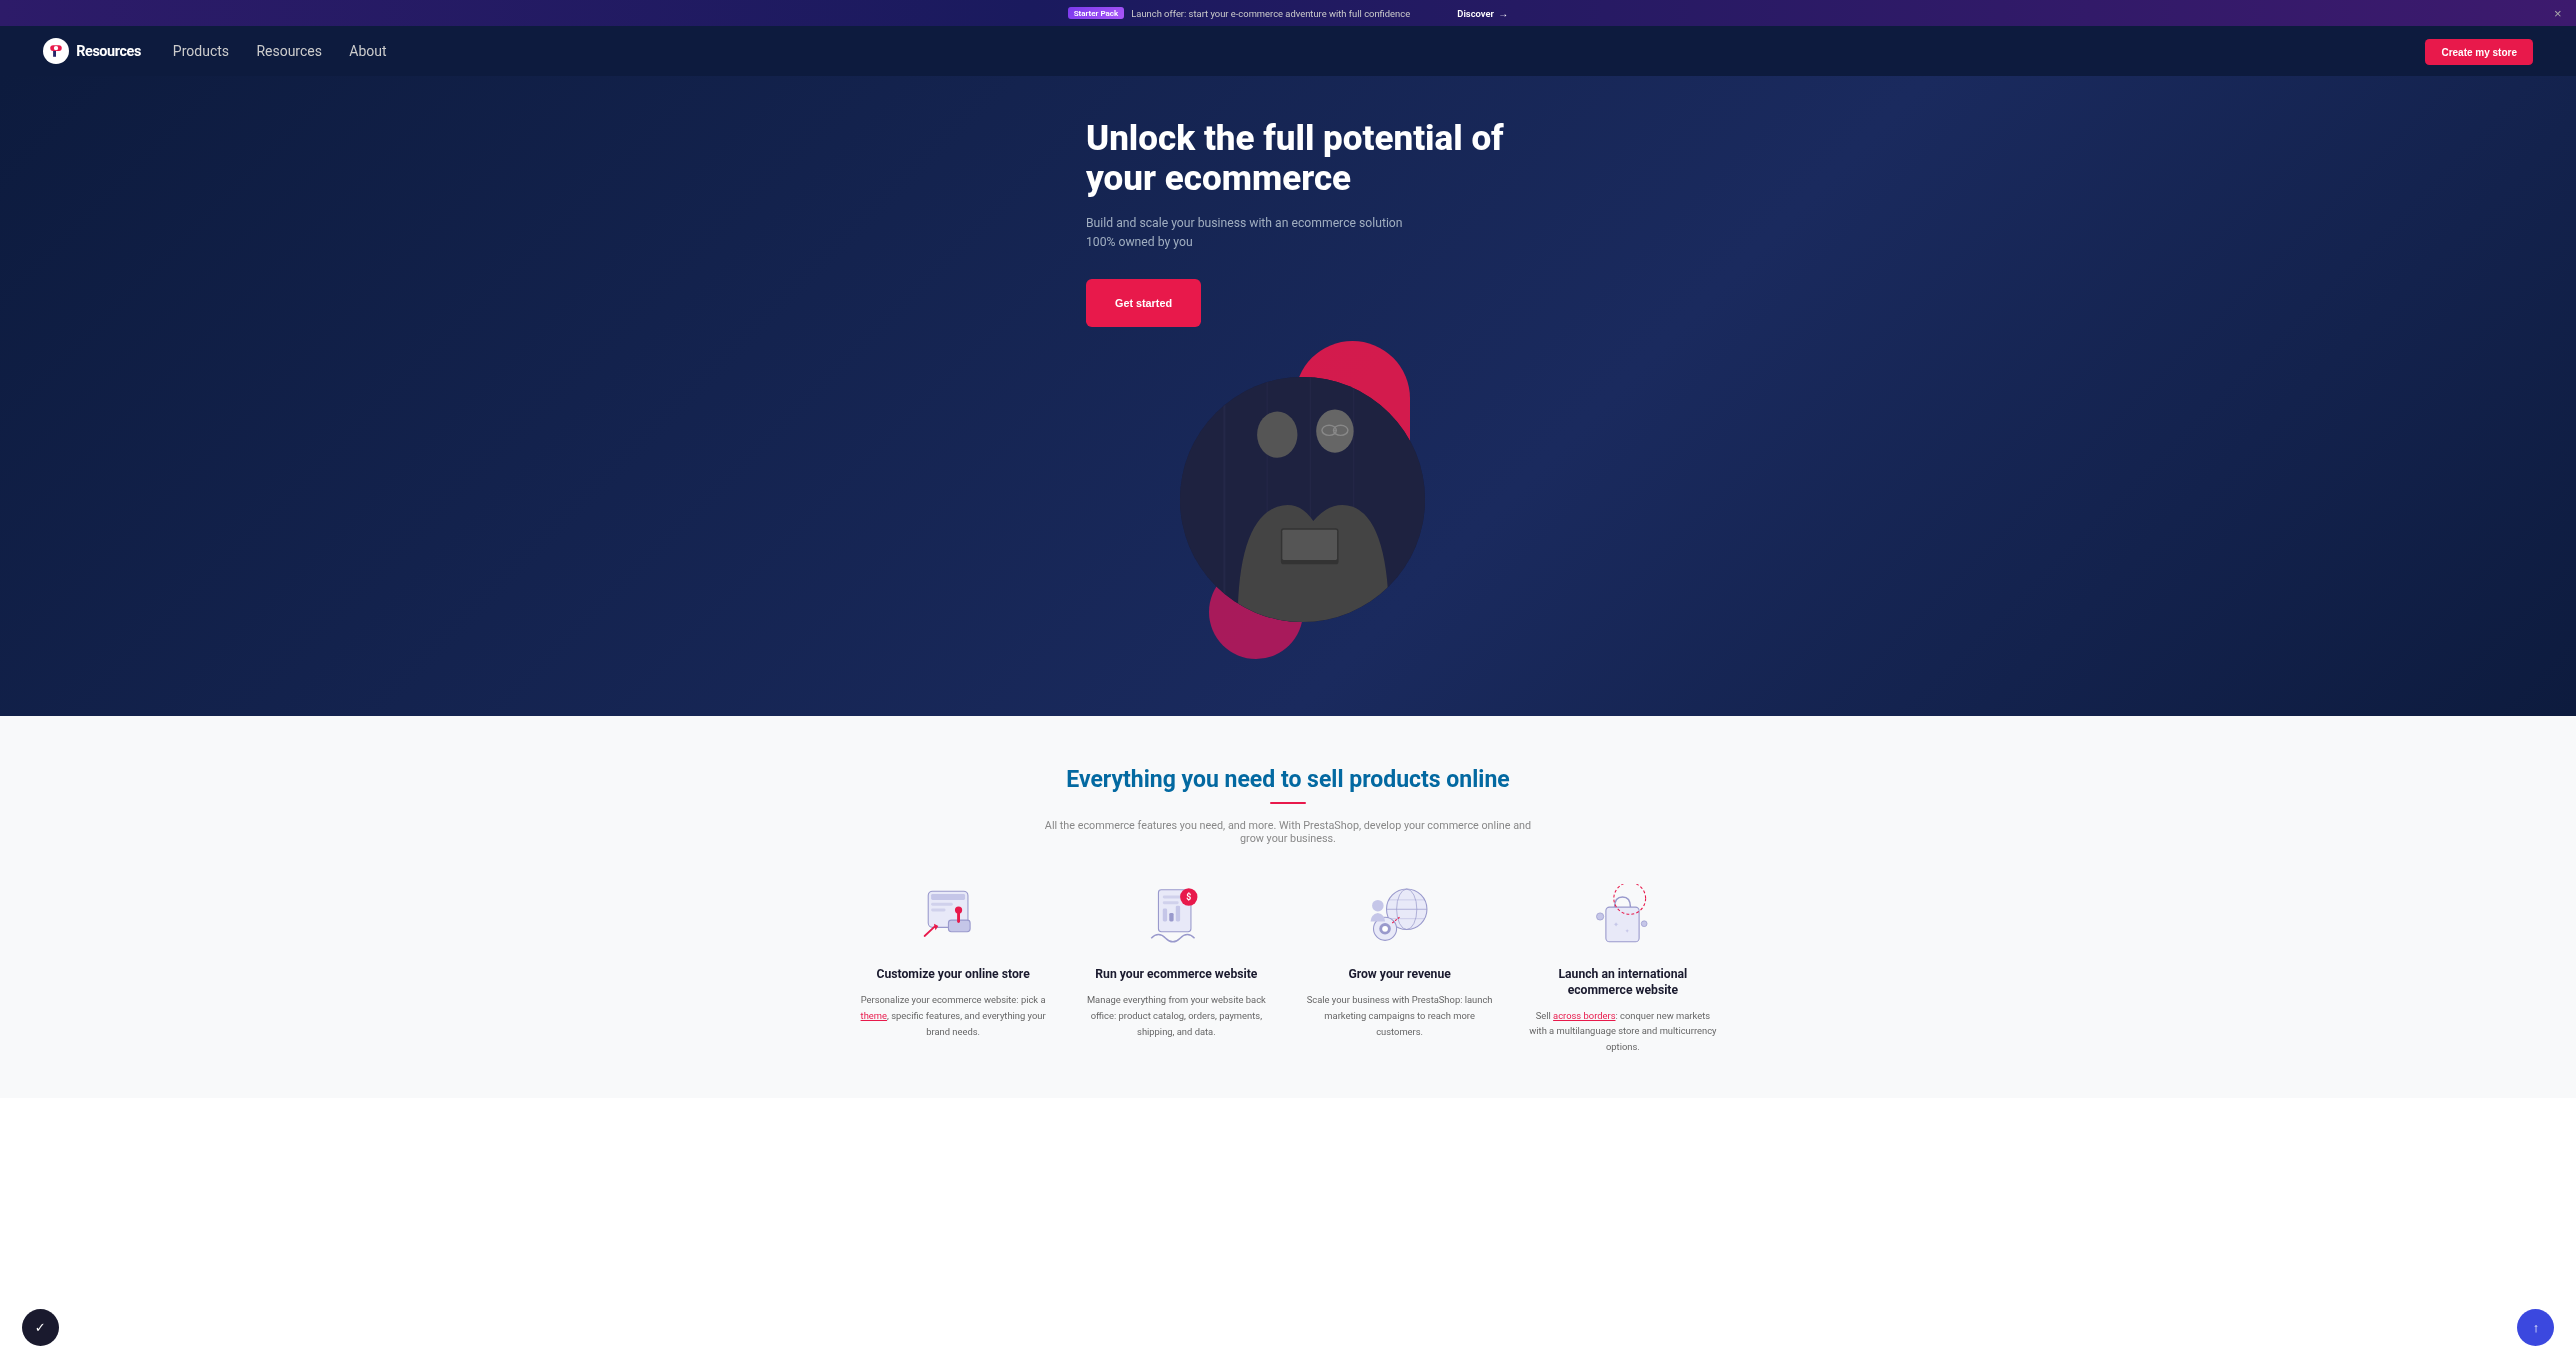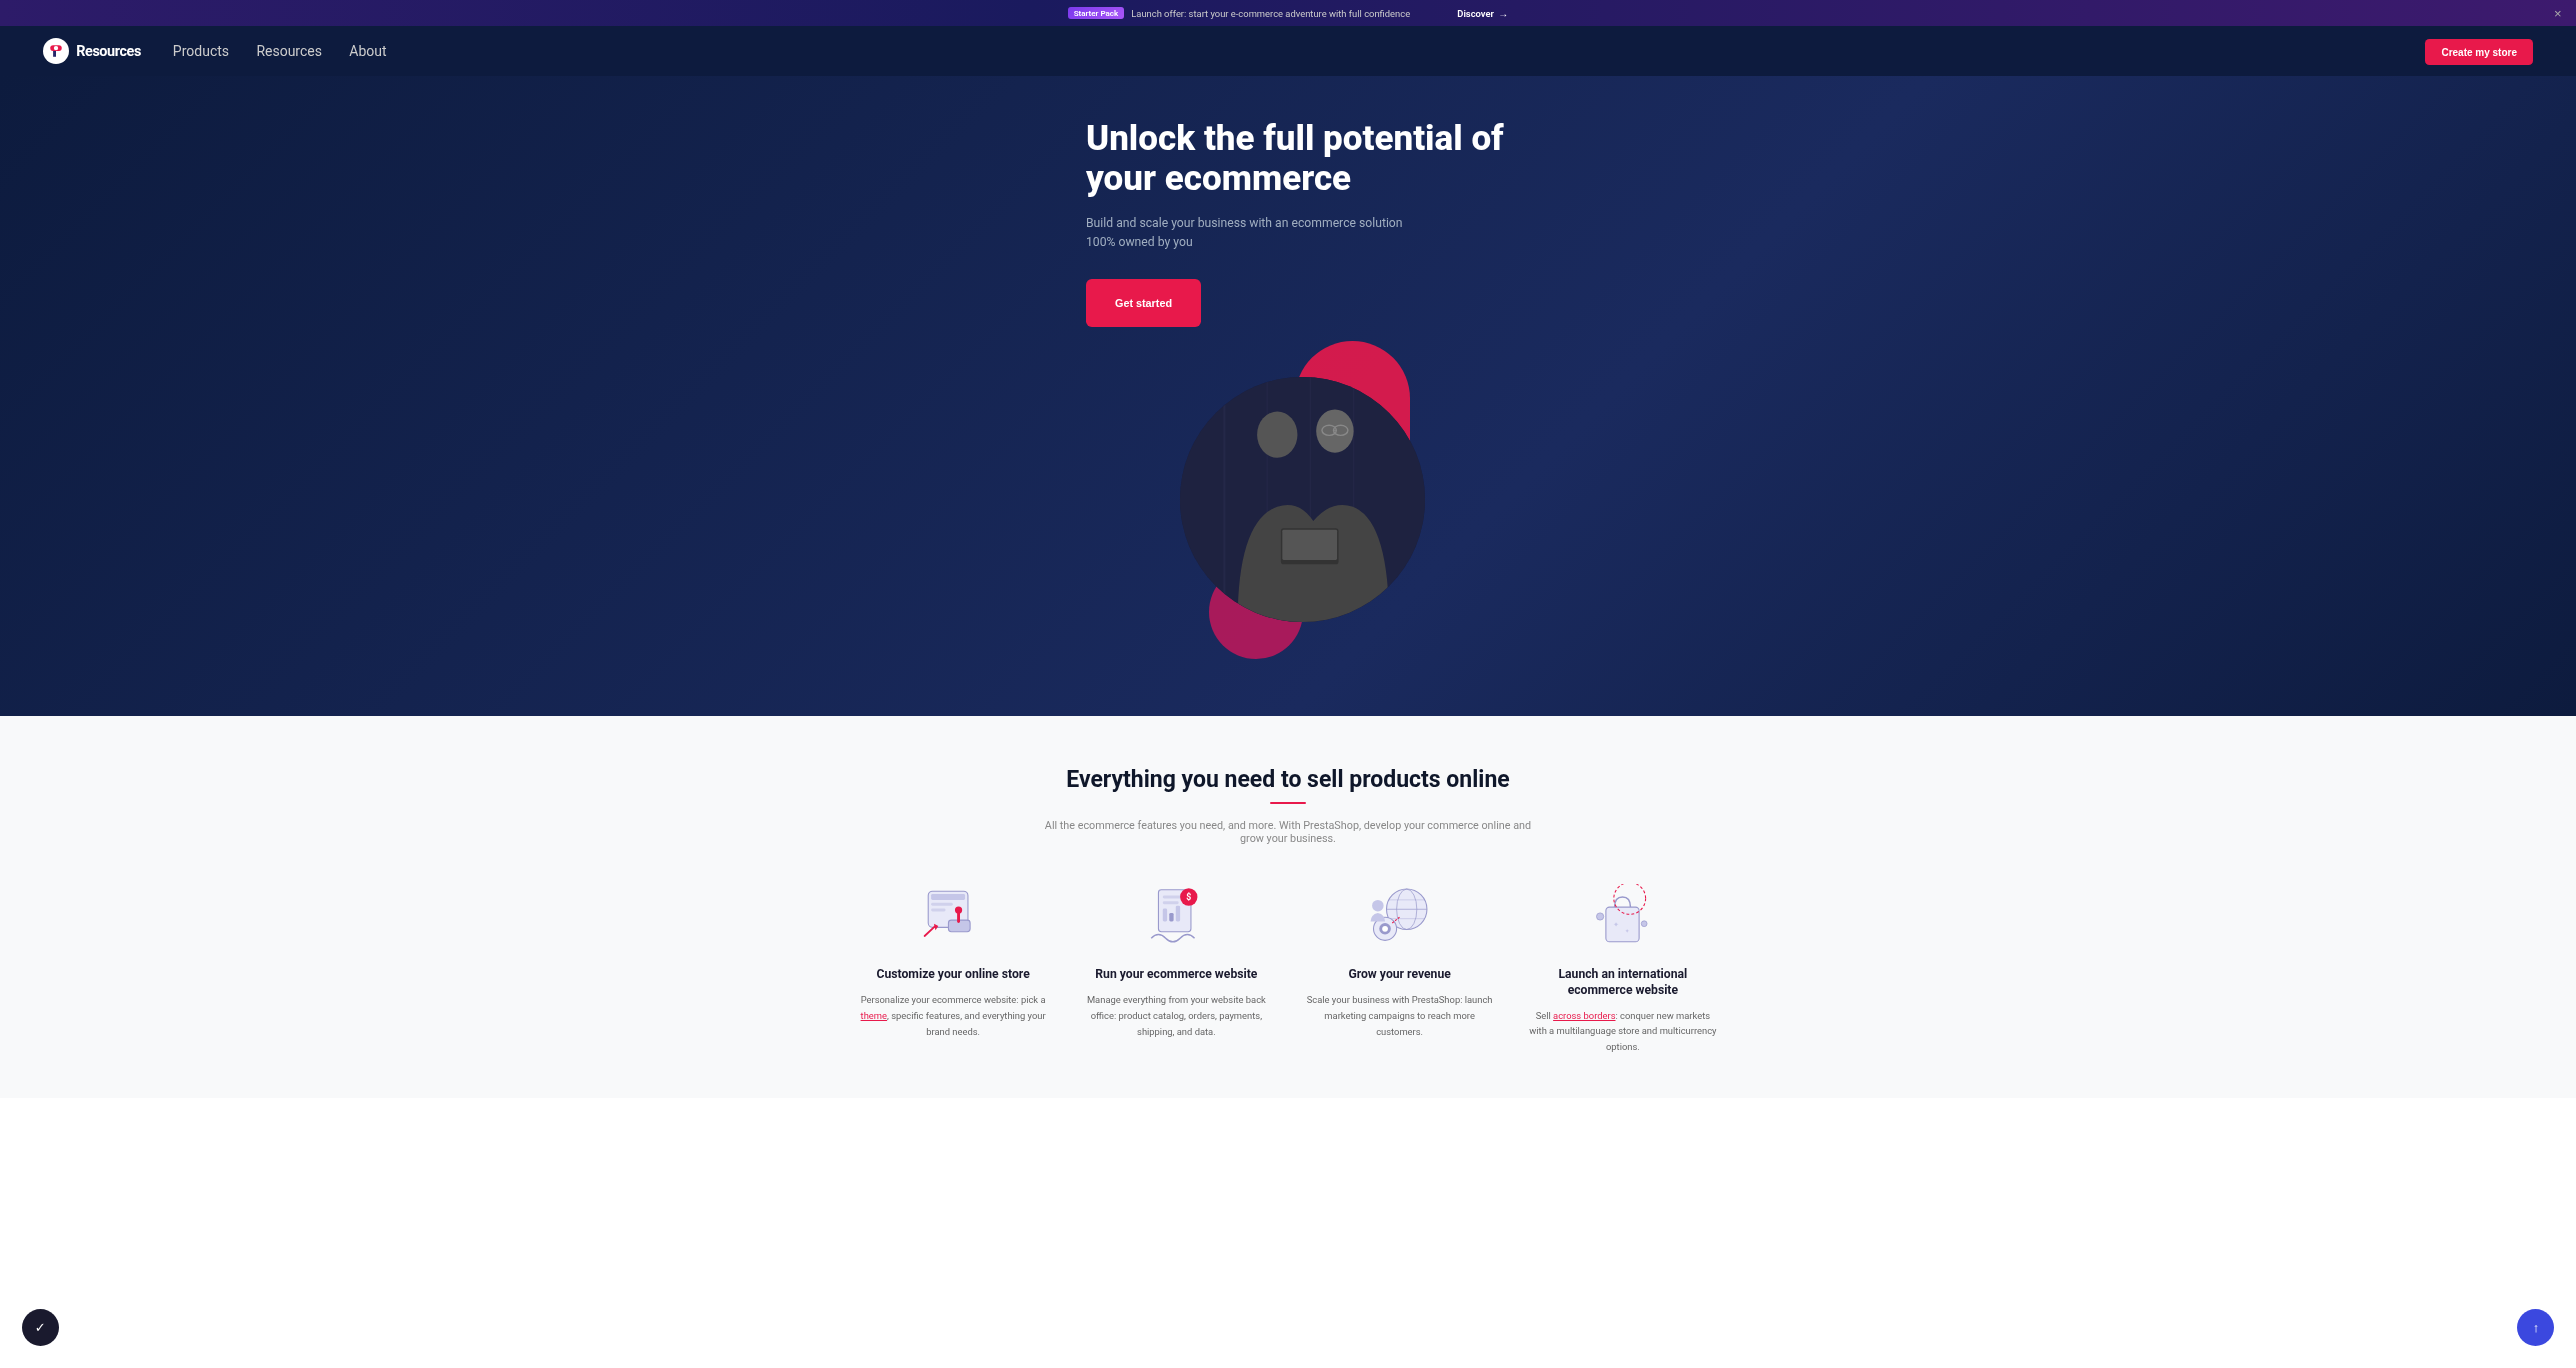--- a/index.html
+++ b/index.html
@@ -215,21 +215,21 @@
 
     
     .features-section {
       background: #f8f9fa;
       padding: 50px 43px 43px;
       text-align: center;
     }
     .features-title {
       font-size: 23px;
       font-weight: 700;
-      color: #0f172a;
+      color: #0369a1;
       margin-bottom: 8.6px;
     }
     .features-divider {
       width: 36px;
       height: 2.9px;
       background: #e8194b;
       margin: 0 auto 14.4px;
       border-radius: 1.4px;
     }
     .features-subtitle {

